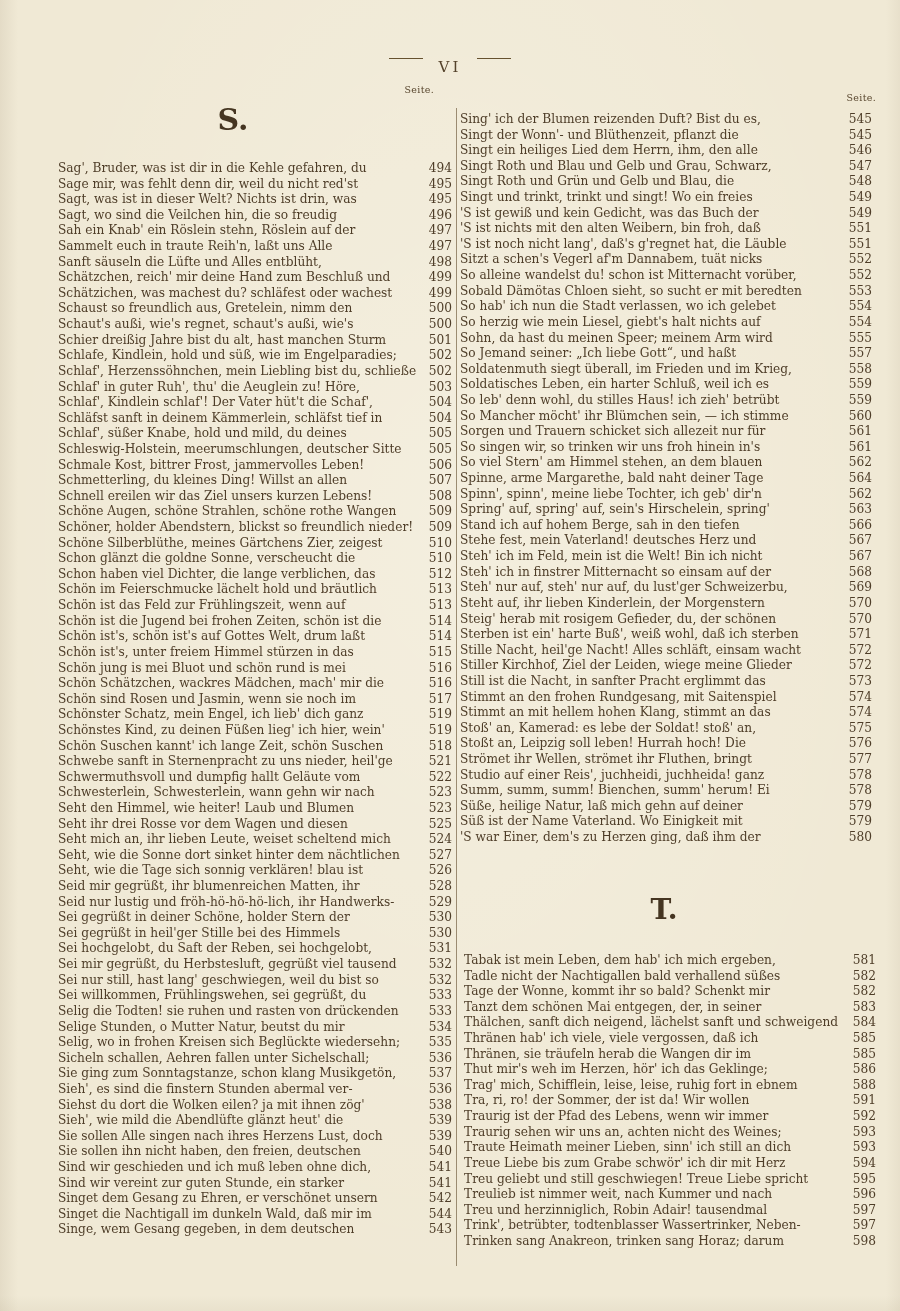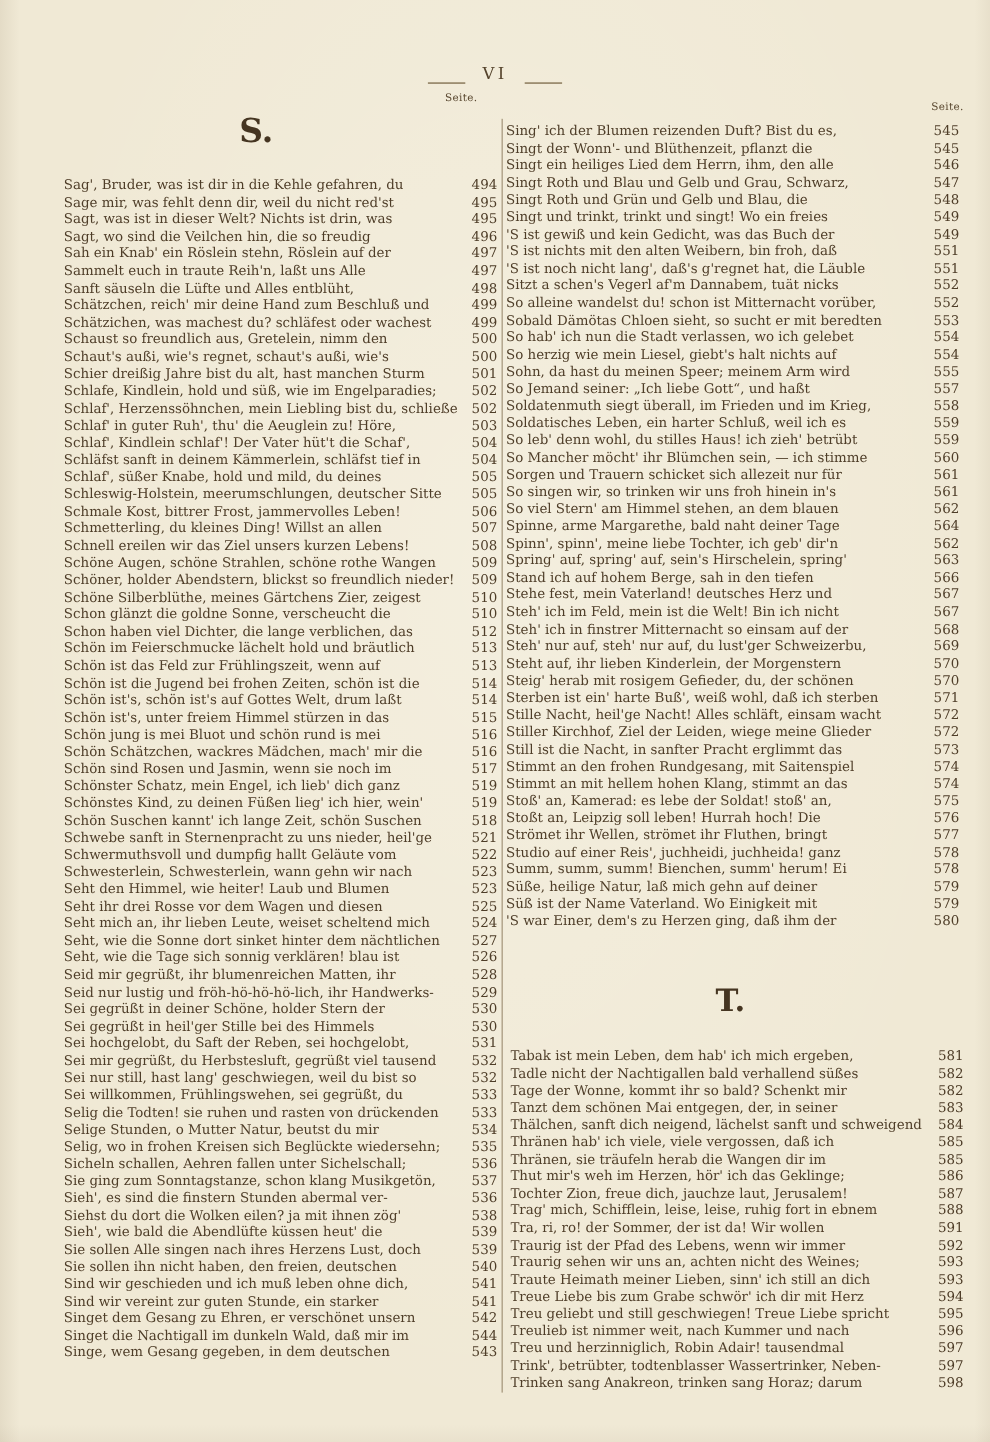--- a/index.html
+++ b/index.html
@@ -11,21 +11,21 @@
       linear-gradient(90deg, rgba(120,100,70,0.10) 0, rgba(120,100,70,0.0) 18px),
       linear-gradient(270deg, rgba(120,100,70,0.07) 0, rgba(120,100,70,0.0) 14px),
       linear-gradient(0deg, rgba(120,100,70,0.06) 0, rgba(120,100,70,0.0) 16px),
       radial-gradient(ellipse at 50% 40%, rgba(255,255,250,0.25), rgba(0,0,0,0.0) 70%);
     overflow:hidden;
     font-family:"DejaVu Serif","Liberation Serif",serif;
     color:#4e3d28;
   }
   .folio{
     position:absolute;top:58px;left:0;width:900px;
-    display:flex;justify-content:center;align-items:flex-end;gap:16px;
+    display:flex;justify-content:center;align-items:flex-start;gap:16px;
     font-size:15px;letter-spacing:3px;color:#55432c;
   }
   .folio .rule{width:34px;border-top:1.6px solid #66522f;height:0;}
   .seite{
     position:absolute;font-size:9.5px;color:#5a4830;text-align:right;letter-spacing:0.3px;
   }
   .seite.left{top:84px;left:58px;width:376px;}
   .seite.right{top:92px;left:464px;width:412px;}
   .section-heading{
     position:absolute;text-align:center;
@@ -369,21 +369,21 @@
         <span class="t">Sieh', es sind die finstern Stunden abermal ver-</span>
         <span class="p">536</span>
       </div>
 
       <div class="row">
         <span class="t">Siehst du dort die Wolken eilen? ja mit ihnen zög'</span>
         <span class="p">538</span>
       </div>
 
       <div class="row">
-        <span class="t">Sieh', wie bald die Abendlüfte küssen heut' die</span>
+        <span class="t">Sieh', wie mild die Abendlüfte glänzt heut' die</span>
         <span class="p">539</span>
       </div>
 
       <div class="row">
         <span class="t">Sie sollen Alle singen nach ihres Herzens Lust, doch</span>
         <span class="p">539</span>
       </div>
 
       <div class="row">
         <span class="t">Sie sollen ihn nicht haben, den freien, deutschen</span>
@@ -693,24 +693,20 @@
       <div class="row">
         <span class="t">Thränen, sie träufeln herab die Wangen dir im</span>
         <span class="p">585</span>
       </div>
 
       <div class="row">
         <span class="t">Thut mir's weh im Herzen, hör' ich das Geklinge;</span>
         <span class="p">586</span>
       </div>
 
-      <div class="row">
-        <span class="t">Tochter Zion, freue dich, jauchze laut, Jerusalem!</span>
-        <span class="p">587</span>
-      </div>
 
       <div class="row">
         <span class="t">Trag' mich, Schifflein, leise, leise, ruhig fort in ebnem</span>
         <span class="p">588</span>
       </div>
 
       <div class="row">
         <span class="t">Tra, ri, ro! der Sommer, der ist da! Wir wollen</span>
         <span class="p">591</span>
       </div>

